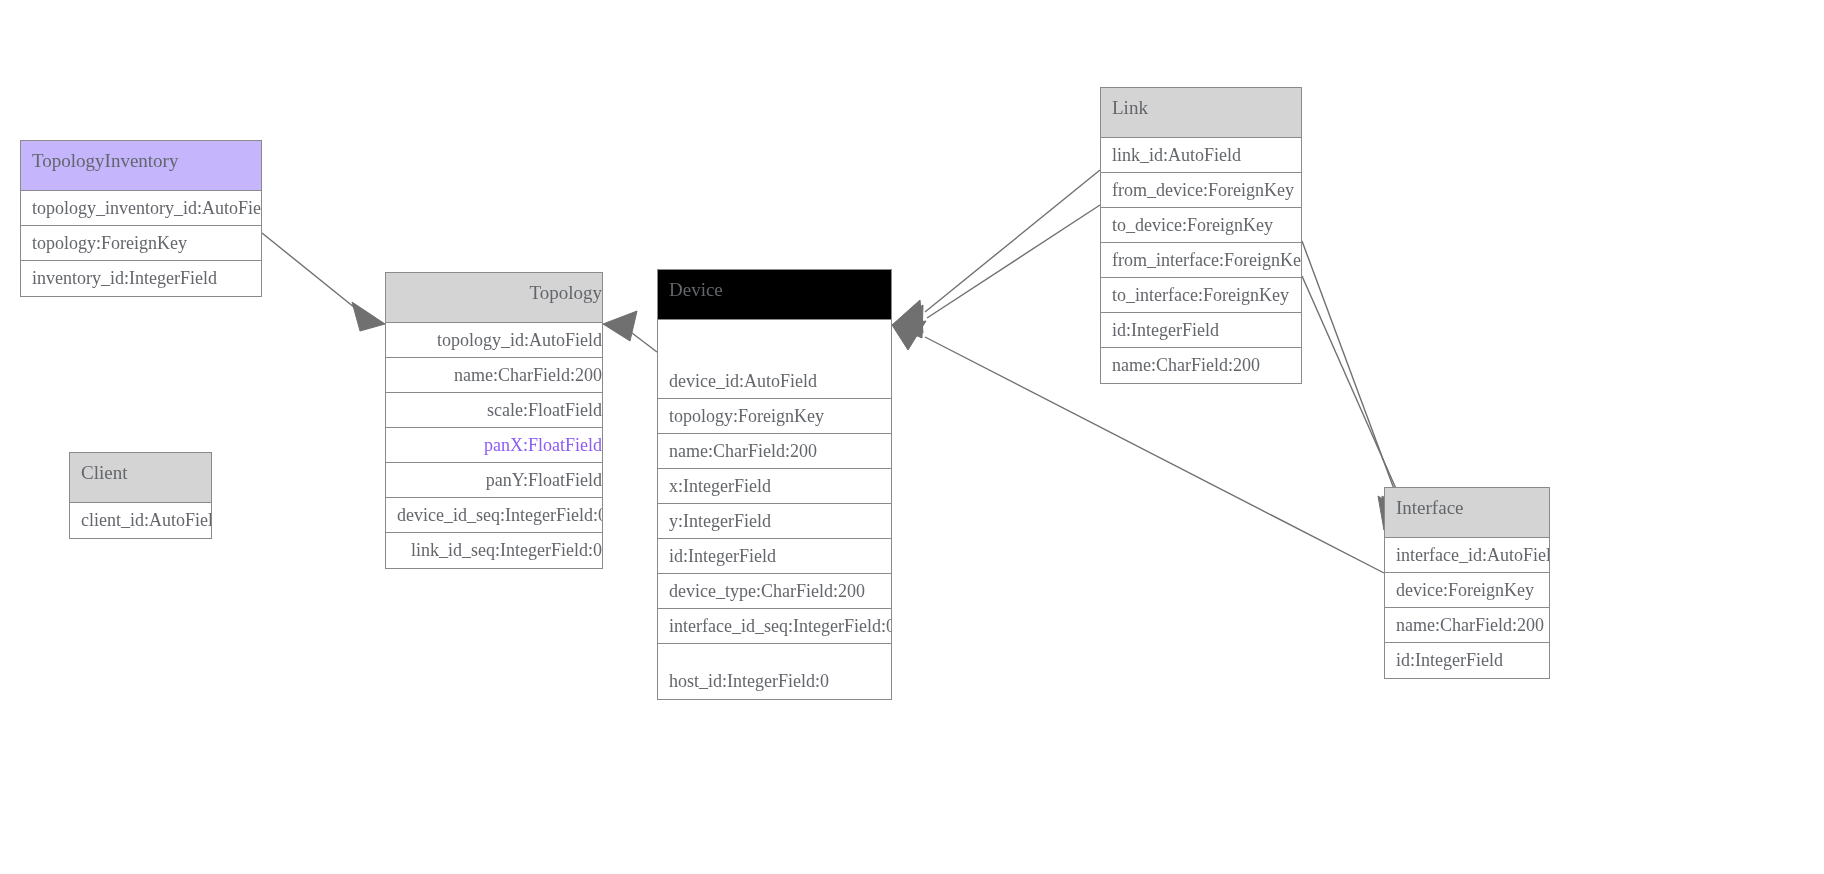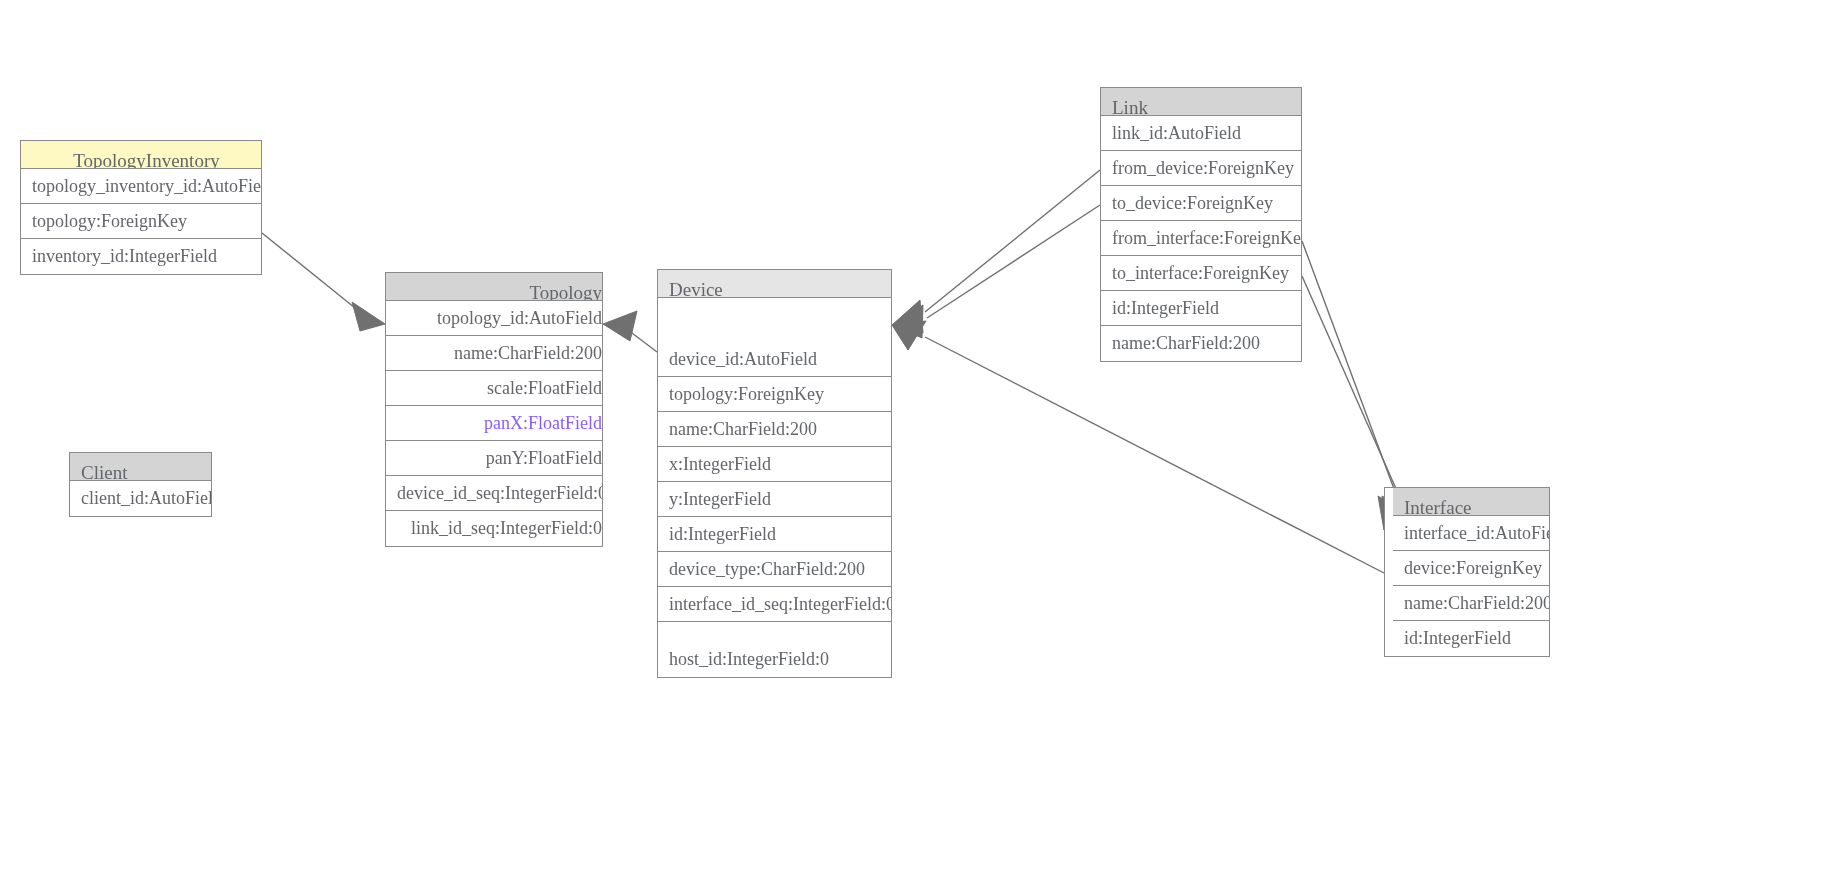--- a/index.html
+++ b/index.html
@@ -37,21 +37,21 @@
     background: #ffffff;
     z-index: 2;
   }
   .entity-title {
     box-sizing: border-box;
     background: #d4d4d4;
     border-bottom: 1px solid #8a8a8a;
     color: #63666b;
     font-size: 19px;
     line-height: 39px;
-    height: 28px;
+    height: 50px;
     padding: 0 0 0 11px;
     white-space: nowrap;
     overflow: hidden;
   }
   .entity-field {
     box-sizing: border-box;
     border-bottom: 1px solid #8a8a8a;
     color: #63666b;
     font-size: 18px;
     line-height: 34px;
@@ -97,62 +97,62 @@
         </g>
         <g>
           <path d="M1302,276 L1401,500" stroke="#707070" stroke-width="1.4" fill="none"></path>
           <path d="M1384,530 L1382,496 L1408,511 Z" fill="#707070" stroke="#707070" stroke-width="1"></path>
         </g>
       </g>
   </svg>
 
   <div id="entities-layer">
       <div class="entity" style="left: 20px; top: 140px; width: 242px; border-color: rgb(138, 138, 138); background: rgb(255, 255, 255);">
-        <div class="entity-title" style="background: #fef9c3; color: rgb(99, 102, 107); border-bottom-color: rgb(138, 138, 138); text-align: center;">TopologyInventory</div>
+        <div class="entity-title" style="background: #c4b5fd; color: rgb(99, 102, 107); border-bottom-color: rgb(138, 138, 138);">TopologyInventory</div>
         <div class="entity-field" style="color: rgb(99, 102, 107); border-bottom-color: rgb(138, 138, 138);">topology_inventory_id:AutoField</div>
         <div class="entity-field" style="color: rgb(99, 102, 107); border-bottom-color: rgb(138, 138, 138);">topology:ForeignKey</div>
         <div class="entity-field last" style="color: rgb(99, 102, 107); border-bottom-color: rgb(138, 138, 138);">inventory_id:IntegerField</div>
       </div>
       <div class="entity" style="left: 69px; top: 452px; width: 143px; border-color: rgb(138, 138, 138); background: rgb(255, 255, 255);">
         <div class="entity-title" style="background: rgb(212, 212, 212); color: rgb(99, 102, 107); border-bottom-color: rgb(138, 138, 138);">Client</div>
         <div class="entity-field last" style="color: rgb(99, 102, 107); border-bottom-color: rgb(138, 138, 138);">client_id:AutoField</div>
       </div>
       <div class="entity" style="left: 385px; top: 272px; width: 218px; border-color: rgb(138, 138, 138); background: rgb(255, 255, 255); text-align: right;">
         <div class="entity-title" style="background: rgb(212, 212, 212); color: rgb(99, 102, 107); border-bottom-color: rgb(138, 138, 138);">Topology</div>
         <div class="entity-field" style="color: rgb(99, 102, 107); border-bottom-color: rgb(138, 138, 138);">topology_id:AutoField</div>
         <div class="entity-field" style="color: rgb(99, 102, 107); border-bottom-color: rgb(138, 138, 138);">name:CharField:200</div>
         <div class="entity-field" style="color: rgb(99, 102, 107); border-bottom-color: rgb(138, 138, 138);">scale:FloatField</div>
         <div class="entity-field" style="color: #8b5cf6; border-bottom-color: rgb(138, 138, 138);">panX:FloatField</div>
         <div class="entity-field" style="color: rgb(99, 102, 107); border-bottom-color: rgb(138, 138, 138);">panY:FloatField</div>
         <div class="entity-field" style="color: rgb(99, 102, 107); border-bottom-color: rgb(138, 138, 138);">device_id_seq:IntegerField:0</div>
         <div class="entity-field last" style="color: rgb(99, 102, 107); border-bottom-color: rgb(138, 138, 138);">link_id_seq:IntegerField:0</div>
       </div>
       <div class="entity" style="left: 657px; top: 269px; width: 235px; border-color: rgb(138, 138, 138); background: rgb(255, 255, 255);">
-        <div class="entity-title" style="background: #e5e5e5; color: rgb(99, 102, 107); border-bottom-color: rgb(138, 138, 138);">Device</div>
+        <div class="entity-title" style="background: #000000; color: rgb(99, 102, 107); border-bottom-color: rgb(138, 138, 138);">Device</div>
         <div class="entity-field" style="color: rgb(99, 102, 107); border-bottom-color: rgb(138, 138, 138); margin-top: 44px;">device_id:AutoField</div>
         <div class="entity-field" style="color: rgb(99, 102, 107); border-bottom-color: rgb(138, 138, 138);">topology:ForeignKey</div>
         <div class="entity-field" style="color: rgb(99, 102, 107); border-bottom-color: rgb(138, 138, 138);">name:CharField:200</div>
         <div class="entity-field" style="color: rgb(99, 102, 107); border-bottom-color: rgb(138, 138, 138);">x:IntegerField</div>
         <div class="entity-field" style="color: rgb(99, 102, 107); border-bottom-color: rgb(138, 138, 138);">y:IntegerField</div>
         <div class="entity-field" style="color: rgb(99, 102, 107); border-bottom-color: rgb(138, 138, 138);">id:IntegerField</div>
         <div class="entity-field" style="color: rgb(99, 102, 107); border-bottom-color: rgb(138, 138, 138);">device_type:CharField:200</div>
         <div class="entity-field" style="color: rgb(99, 102, 107); border-bottom-color: rgb(138, 138, 138);">interface_id_seq:IntegerField:0</div>
         <div class="entity-field last" style="color: rgb(99, 102, 107); border-bottom-color: rgb(138, 138, 138); margin-top: 20px;">host_id:IntegerField:0</div>
       </div>
       <div class="entity" style="left: 1100px; top: 87px; width: 202px; border-color: rgb(138, 138, 138); background: rgb(255, 255, 255);">
         <div class="entity-title" style="background: rgb(212, 212, 212); color: rgb(99, 102, 107); border-bottom-color: rgb(138, 138, 138);">Link</div>
         <div class="entity-field" style="color: rgb(99, 102, 107); border-bottom-color: rgb(138, 138, 138);">link_id:AutoField</div>
         <div class="entity-field" style="color: rgb(99, 102, 107); border-bottom-color: rgb(138, 138, 138);">from_device:ForeignKey</div>
         <div class="entity-field" style="color: rgb(99, 102, 107); border-bottom-color: rgb(138, 138, 138);">to_device:ForeignKey</div>
         <div class="entity-field" style="color: rgb(99, 102, 107); border-bottom-color: rgb(138, 138, 138);">from_interface:ForeignKey</div>
         <div class="entity-field" style="color: rgb(99, 102, 107); border-bottom-color: rgb(138, 138, 138);">to_interface:ForeignKey</div>
         <div class="entity-field" style="color: rgb(99, 102, 107); border-bottom-color: rgb(138, 138, 138);">id:IntegerField</div>
         <div class="entity-field last" style="color: rgb(99, 102, 107); border-bottom-color: rgb(138, 138, 138);">name:CharField:200</div>
       </div>
-      <div class="entity" style="left: 1384px; top: 487px; width: 166px; border-color: rgb(138, 138, 138); background: rgb(255, 255, 255); padding-left: 8px;">
+      <div class="entity" style="left: 1384px; top: 487px; width: 166px; border-color: rgb(138, 138, 138); background: rgb(255, 255, 255);">
         <div class="entity-title" style="background: rgb(212, 212, 212); color: rgb(99, 102, 107); border-bottom-color: rgb(138, 138, 138);">Interface</div>
         <div class="entity-field" style="color: rgb(99, 102, 107); border-bottom-color: rgb(138, 138, 138);">interface_id:AutoField</div>
         <div class="entity-field" style="color: rgb(99, 102, 107); border-bottom-color: rgb(138, 138, 138);">device:ForeignKey</div>
         <div class="entity-field" style="color: rgb(99, 102, 107); border-bottom-color: rgb(138, 138, 138);">name:CharField:200</div>
         <div class="entity-field last" style="color: rgb(99, 102, 107); border-bottom-color: rgb(138, 138, 138);">id:IntegerField</div>
       </div>
     </div>
 
 </div>
 

